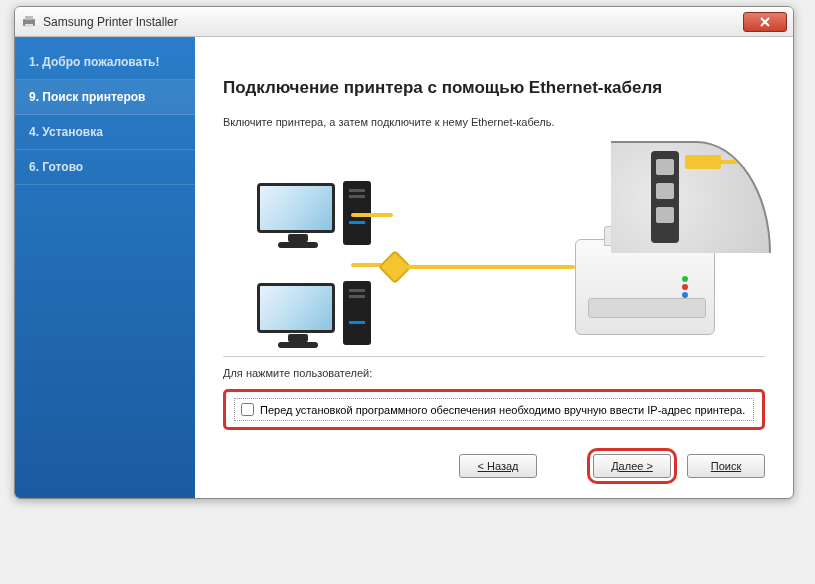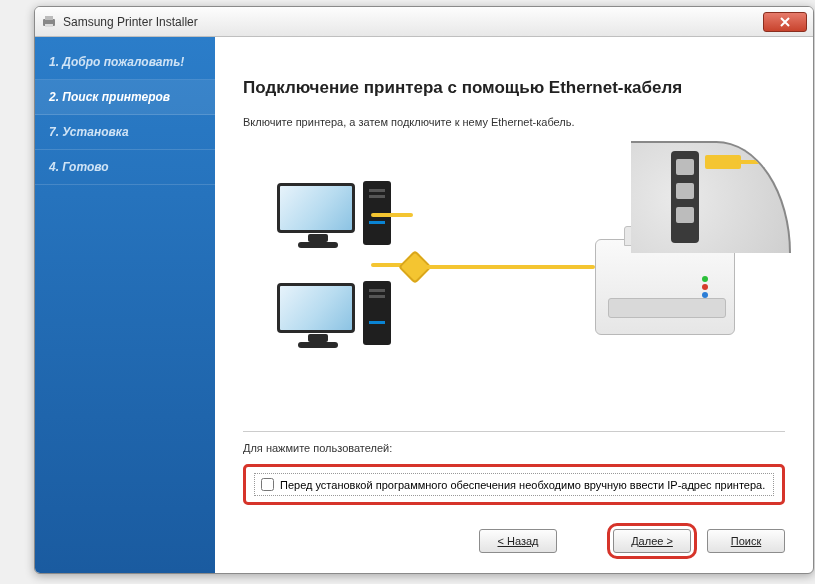--- a/index.html
+++ b/index.html
@@ -3,22 +3,22 @@
 <meta charset="utf-8">
 <style>
 * { box-sizing: border-box; margin: 0; padding: 0; }
 body {
   font-family: "Segoe UI", Tahoma, Arial, sans-serif;
   background: #f0f0f0;
   width: 815px; height: 584px;
   font-size: 12px;
 }
 .window {
-  position: absolute; left: 34px; top: 6px;
-  width: 780px; height: 568px;
+  position: absolute; left: 14px; top: 6px;
+  width: 780px; height: 493px;
   background: #fff;
   border: 1px solid #8a8a8a;
   border-radius: 6px;
   box-shadow: 0 2px 10px rgba(0,0,0,.3);
   overflow: hidden;
 }
 .titlebar {
   height: 30px;
   background: linear-gradient(#fdfdfd,#e8e8e8);
   border-bottom: 1px solid #bfbfbf;
@@ -38,21 +38,20 @@
   border-radius: 3px;
   display: flex; align-items: center; justify-content: center;
   color: #fff; font-weight: bold; font-size: 11px;
   cursor: pointer;
 }
 .body { display: flex; height: calc(100% - 30px); }
 .sidebar {
   width: 180px;
   background: linear-gradient(#2b7dc9,#1a5ba0);
   padding: 8px 0;
-  font-style: italic;
 }
 .step {
   padding: 10px 14px;
   color: #cfe3f5;
   font-size: 12px;
   font-weight: bold;
   border-bottom: 1px solid rgba(255,255,255,.15);
 }
 .step.active { color: #fff; background: rgba(255,255,255,.08); }
 .content {
@@ -204,23 +203,23 @@
     <div class="close-btn">
       <svg width="10" height="10" viewBox="0 0 10 10">
           <path d="M1 1 L9 9 M9 1 L1 9" stroke="#fff" stroke-width="2"></path>
         </svg>
     </div>
   </div>
 
   <div class="body">
     <div class="sidebar">
       <div class="step">1. Добро пожаловать!</div>
-      <div class="step active">2. Поиск принтеров</div>
-      <div class="step">7. Установка</div>
-      <div class="step">4. Готово</div>
+      <div class="step active">9. Поиск принтеров</div>
+      <div class="step">4. Установка</div>
+      <div class="step">6. Готово</div>
     </div>
 
     <div class="content">
       <div class="heading">Подключение принтера с помощью Ethernet-кабеля</div>
       <div class="desc">Включите принтера, а затем подключите к нему Ethernet-кабель.</div>
 
       <div class="illustration">
         <div class="pc pc1">
           <div class="monitor"></div>
             <div class="tower"></div>

